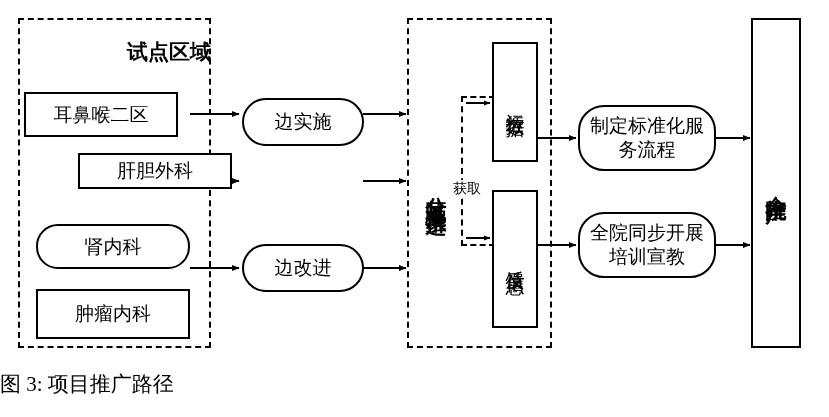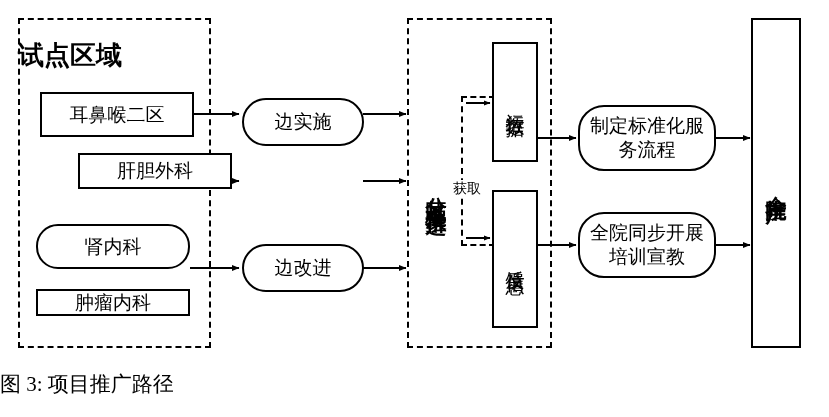--- a/index.html
+++ b/index.html
@@ -32,24 +32,24 @@
     font-family: "Liberation Serif", serif;
   }
   .dashed-group {
     position: absolute;
     box-sizing: border-box;
     border: 2px dashed #000;
     background: transparent;
   }
   .group-title {
     position: absolute;
-    font-size: 26px;
+    font-size: 21px;
     font-weight: bold;
     font-family: "Liberation Serif", serif;
-    text-align: left;
+    text-align: right;
     white-space: nowrap;
   }
   .pill {
     position: absolute;
     box-sizing: border-box;
     border: 2px solid #000;
     background: #fff;
     border-radius: 26px;
     display: flex;
     align-items: center;
@@ -149,30 +149,30 @@
     <line x1="538" y1="138" x2="576" y2="138" stroke="#000" stroke-width="2" marker-end="url(#ah)"></line>
     <line x1="538" y1="245" x2="576" y2="245" stroke="#000" stroke-width="2" marker-end="url(#ah)"></line>
 
     <line x1="715" y1="138" x2="750" y2="138" stroke="#000" stroke-width="2" marker-end="url(#ah)"></line>
     <line x1="715" y1="245" x2="750" y2="245" stroke="#000" stroke-width="2" marker-end="url(#ah)"></line>
   </svg>
 
   <div class="dashed-group" style="left:18px; top:18px; width:193px; height:330px;"></div>
   <div class="group-title" style="left:18px; top:38px; width:193px;">试点区域</div>
 
-  <div class="box" style="left:40px; top:92px; width:154px; height:45px;">
+  <div class="box" style="left:24px; top:92px; width:154px; height:45px;">
     <span>耳鼻喉二区</span>
   </div>
   <div class="box" style="left:36px; top:153px; width:154px; height:36px;margin-left:42px;">
     <span>肝胆外科</span>
   </div>
   <div class="box" style="left:36px; top:224px; width:154px; height:45px;border-radius:22px;">
     <span>肾内科</span>
   </div>
-  <div class="box" style="left:36px; top:289px; width:154px; height:27px;">
+  <div class="box" style="left:36px; top:289px; width:154px; height:50px;">
     <span>肿瘤内科</span>
   </div>
 
   <div class="pill" style="left:242px; top:90px; width:122px; height:48px;margin-top:8px;">
     <span>边实施</span>
   </div>
   <div class="pill" style="left:242px; top:244px; width:122px; height:48px;">
     <span>边改进</span>
   </div>
 

